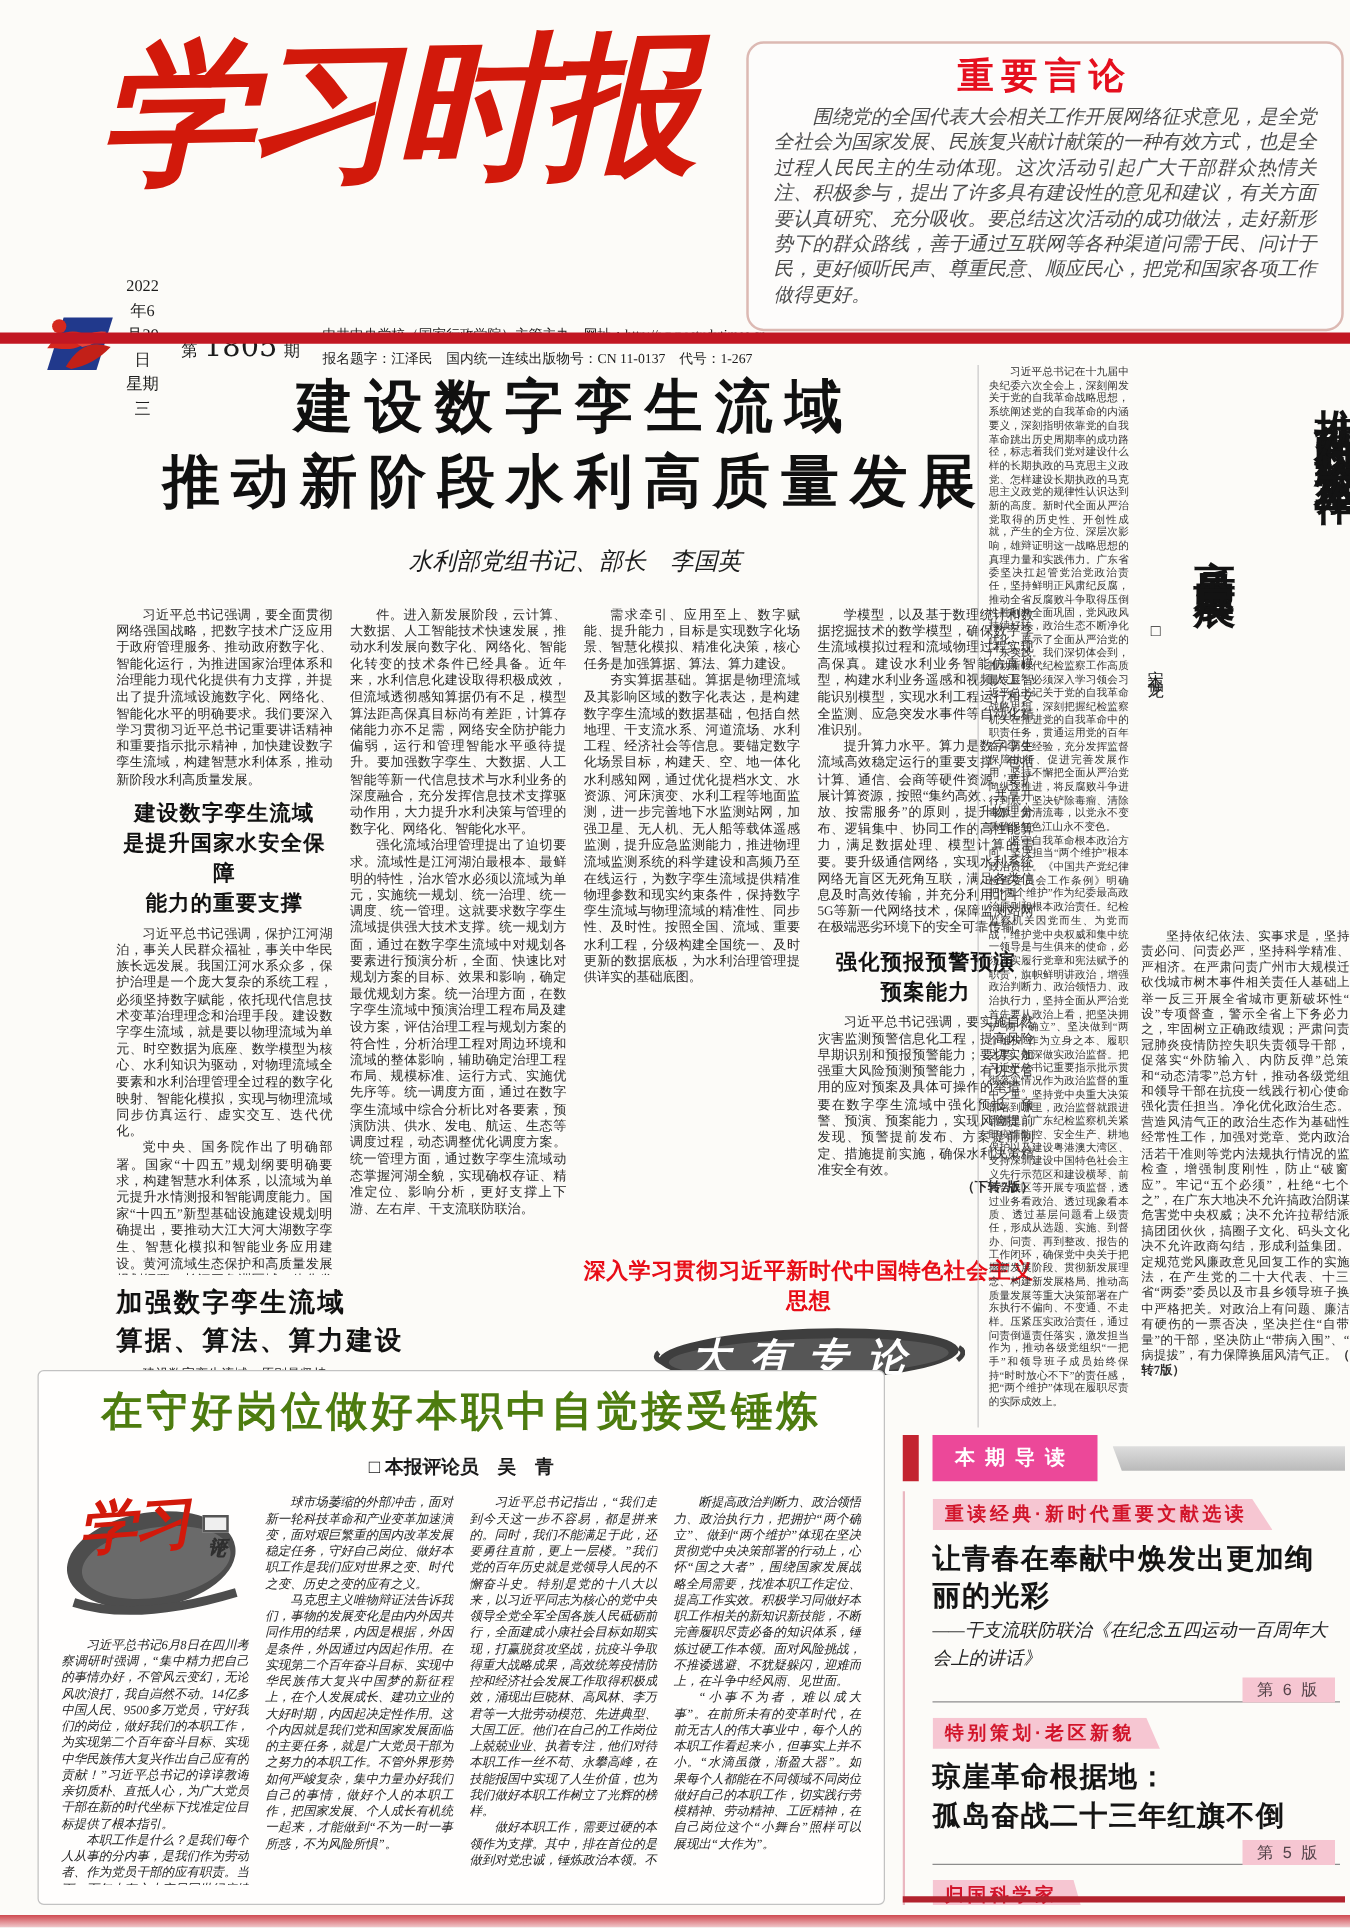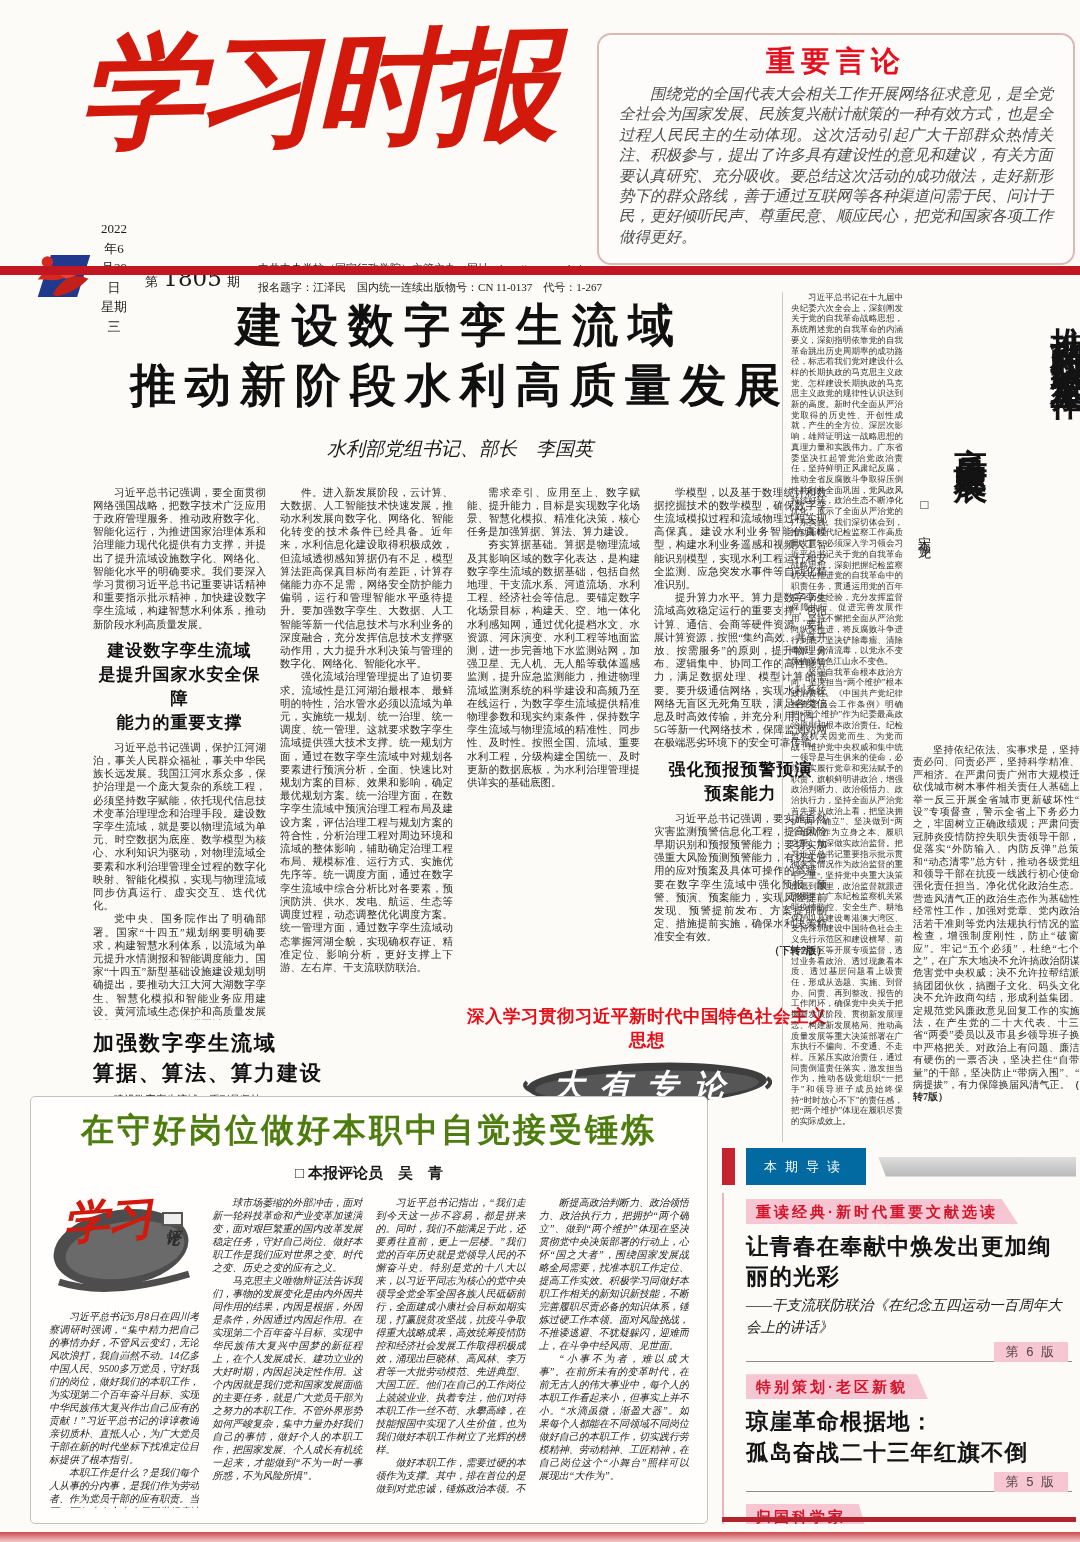--- a/index.html
+++ b/index.html
@@ -93,22 +93,22 @@
     font-style:italic; font-weight:900; font-size:46px; color:#d2190b; letter-spacing:-2px;
     transform:rotate(-4deg); }
   .stamp-seal { position:absolute; right:18px; top:16px; writing-mode:vertical-rl;
     font-size:15px; font-weight:bold; color:#2f2f2f; background:#efefef;
     border:2px solid #555; padding:3px 2px; letter-spacing:2px; }
 
   
   .guide { position:absolute; left:722px; top:1148px; width:354px; height:376px; overflow:hidden; }
   .guide-header { display:flex; align-items:stretch; height:37px; }
   .gh-bar { width:13px; background:#c32430; margin-right:11px; }
-  .gh-box { background:#0369a1; color:#fff; font-family:"Liberation Sans", sans-serif;
-    font-weight:normal; font-size:13px; line-height:37px; letter-spacing:8px; padding:0 18px; }
+  .gh-box { background:#ec4899; color:#fff; font-family:"Liberation Sans", sans-serif;
+    font-weight:bold; font-size:16px; line-height:37px; letter-spacing:8px; padding:0 18px; }
   .gh-band { flex:1; margin-left:12px; align-self:center; height:20px;
     background:linear-gradient(180deg,#dedede,#b9b9b9); clip-path:polygon(0 0,100% 0,100% 100%,4% 100%); }
   .guide-body { border-left:2px solid #eab7c0; margin-top:8px; padding:6px 4px 0 22px; }
   .g-tag { display:inline-block; background:#f6c6d2; color:#d2152b;
     font-family:"Liberation Sans", sans-serif; font-weight:bold; font-size:15px; line-height:25px;
     letter-spacing:3px; padding:0 20px 0 10px; clip-path:polygon(0 0,94% 0,100% 100%,0 100%); }
   .g-title { font-weight:bold; font-size:22.5px; line-height:1.35; color:#141414; margin:8px 0 2px;
     letter-spacing:1px; white-space:pre-line; }
   .g-sub { font-style:italic; font-size:14.5px; line-height:1.5; color:#222; }
   .g-rule { position:relative; border-bottom:1.5px solid #8d8d8d; margin:2px 0 12px; height:22px; }

